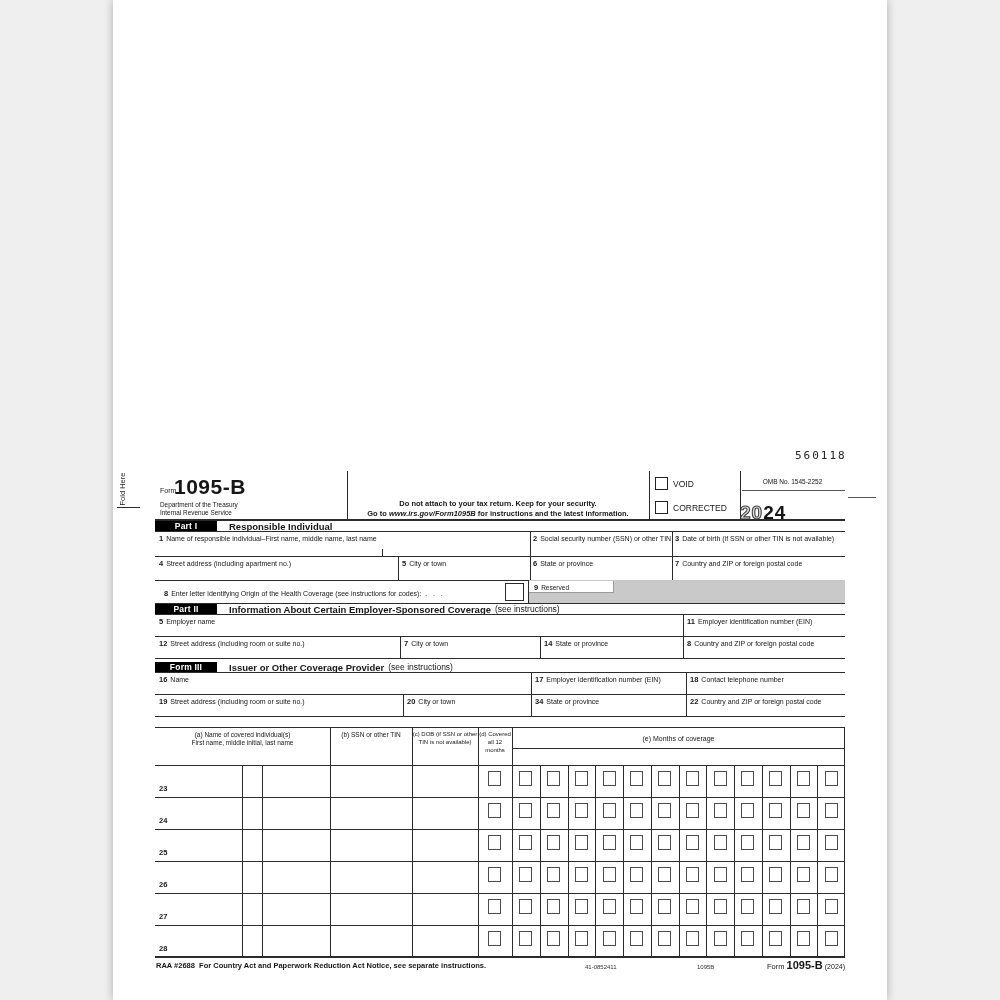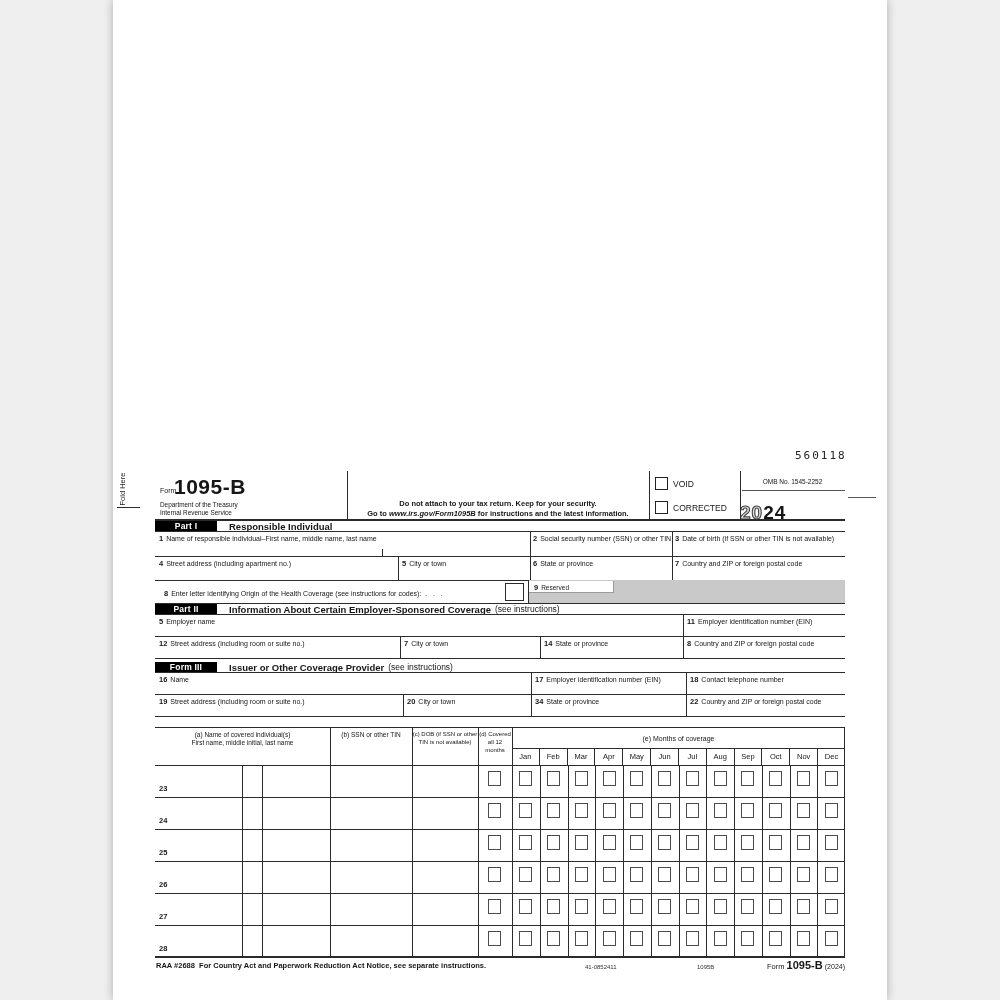--- a/index.html
+++ b/index.html
@@ -165,34 +165,20 @@
     <div>(c) DOB (if SSN or other</div>
     <div>TIN is not available)</div>
   </div>
   <div class="th" style="left:478px;top:731px;width:34px;font-size:6px;">
     <div>(d) Covered</div>
     <div>all 12 months</div>
   </div>
   <div class="th" style="left:512px;top:734px;width:333px;font-size:7px;">(e) Months of coverage</div>
 
   <i class="hl" style="left:512px;top:748px;width:333px;"></i>
-  <div id="months-row">
-      <div class="mcell">Jan</div>
-      <div class="mcell">Feb</div>
-      <div class="mcell">Mar</div>
-      <div class="mcell">Apr</div>
-      <div class="mcell">May</div>
-      <div class="mcell">Jun</div>
-      <div class="mcell">Jul</div>
-      <div class="mcell">Aug</div>
-      <div class="mcell">Sep</div>
-      <div class="mcell">Oct</div>
-      <div class="mcell">Nov</div>
-      <div class="mcell">Dec</div>
-    </div>
 
   <i class="vl" style="left:330px;top:727px;height:229px;"></i>
   <i class="vl" style="left:412px;top:727px;height:229px;"></i>
   <i class="vl" style="left:478px;top:727px;height:229px;"></i>
   <i class="vl" style="left:512px;top:727px;height:229px;"></i>
   <i class="vl" style="left:844px;top:727px;height:229px;"></i>
   <i class="vl" style="left:242px;top:765px;height:191px;"></i>
   <i class="vl" style="left:262px;top:765px;height:191px;"></i>
 
   <i class="hl" style="left:155px;top:765px;width:690px;"></i>

